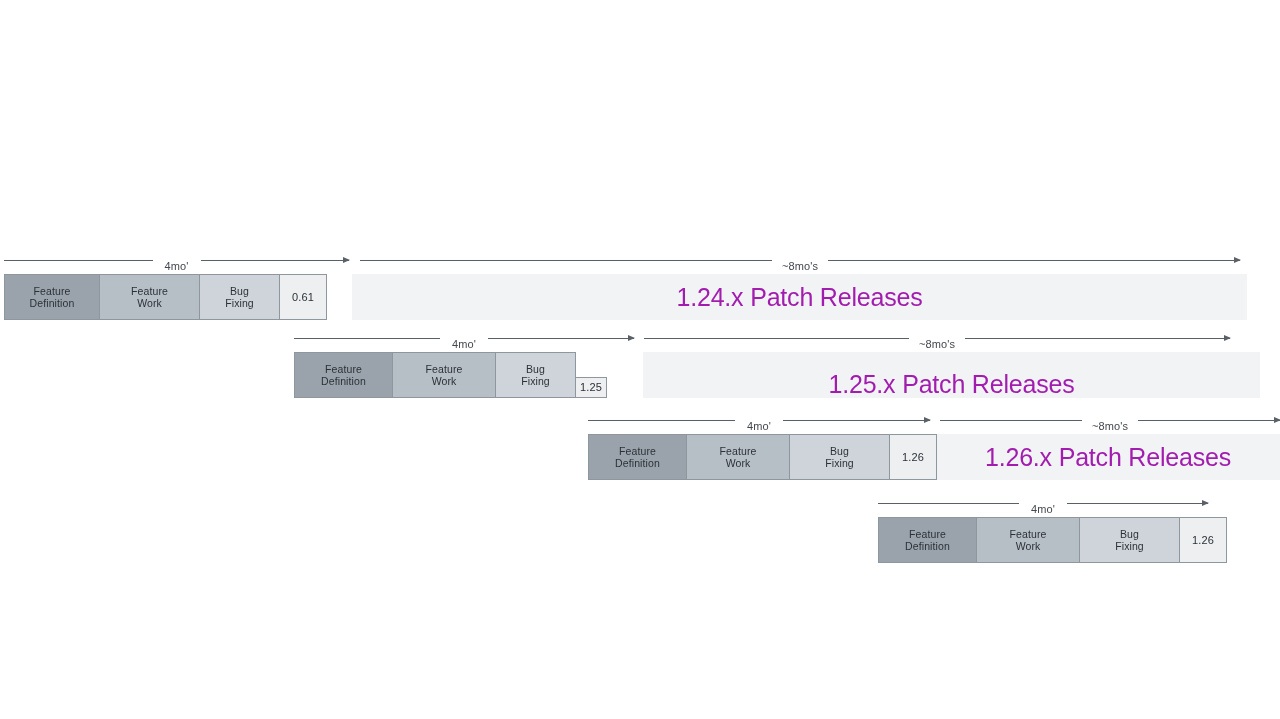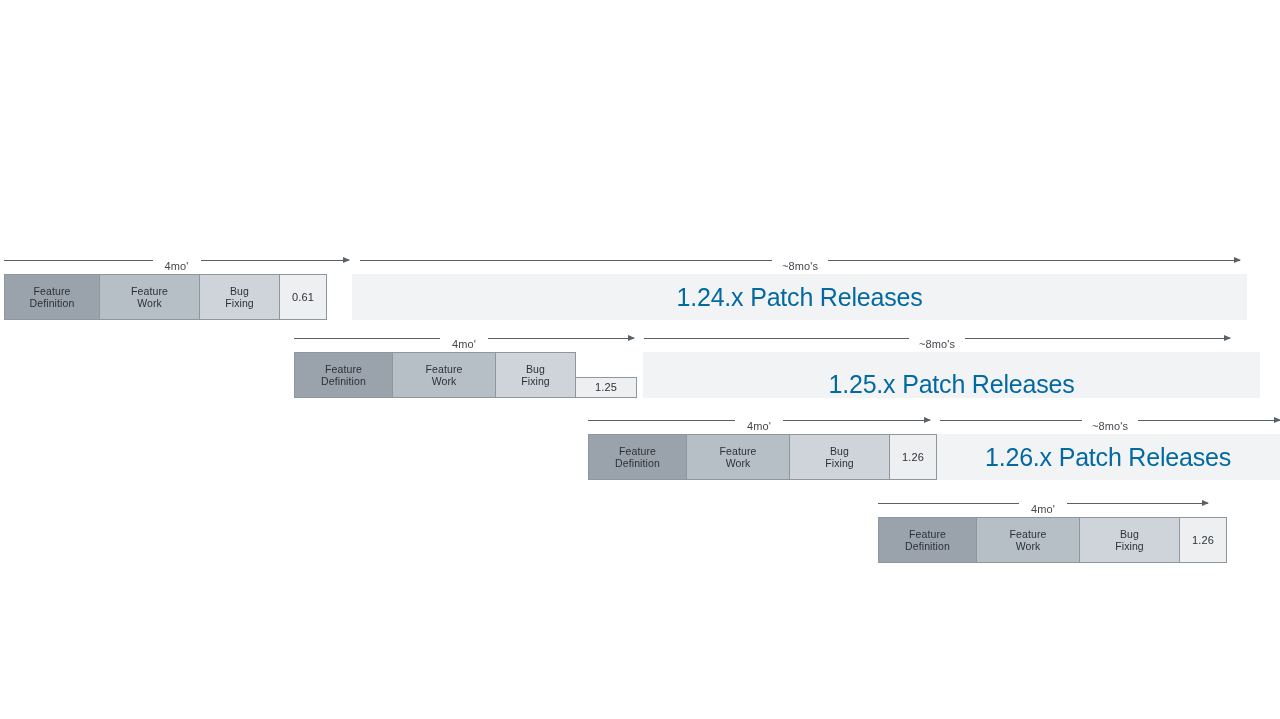--- a/index.html
+++ b/index.html
@@ -104,21 +104,21 @@
     height: 46px;
     background: #f2f3f5;
     display: flex;
     align-items: center;
     justify-content: center;
     box-sizing: border-box;
   }
   .patch-band .patch-label {
     font-size: 25px;
     line-height: 28px;
-    color: #0369a1;
+    color: #a21caf;
     white-space: nowrap;
     letter-spacing: -0.2px;
   }
 </style>
 </head>
 <body>
 
 <div id="diagram">
     <div class="release-row" style="left: 4px; top: 248px; width: 1243px;">
       <div class="ruler" style="width: 1243px;">
@@ -174,21 +174,21 @@
       <div class="phases" style="left: 0px;">
         <div class="phase def" style="width: 99px;">
           <span class="two-line"><span>Feature</span><br><span>Definition</span></span>
         </div>
         <div class="phase work" style="width: 104px;">
           <span class="two-line"><span>Feature</span><br><span>Work</span></span>
         </div>
         <div class="phase bug" style="width: 81px;">
           <span class="two-line"><span>Bug</span><br><span>Fixing</span></span>
         </div>
-        <div class="phase ver" style="width: 62px; margin-top: 25px;">
+        <div class="phase ver" style="width: 32px; margin-top: 25px;">
           <span>1.25</span>
         </div>
       </div>
     </div>
     <div class="release-row" style="left: 588px; top: 408px; width: 692px;">
       <div class="ruler" style="width: 692px;">
         <div class="seg" style="left: 0px; width: 342px;">
           <span class="line"></span>
           <span class="head"></span>
         </div>

